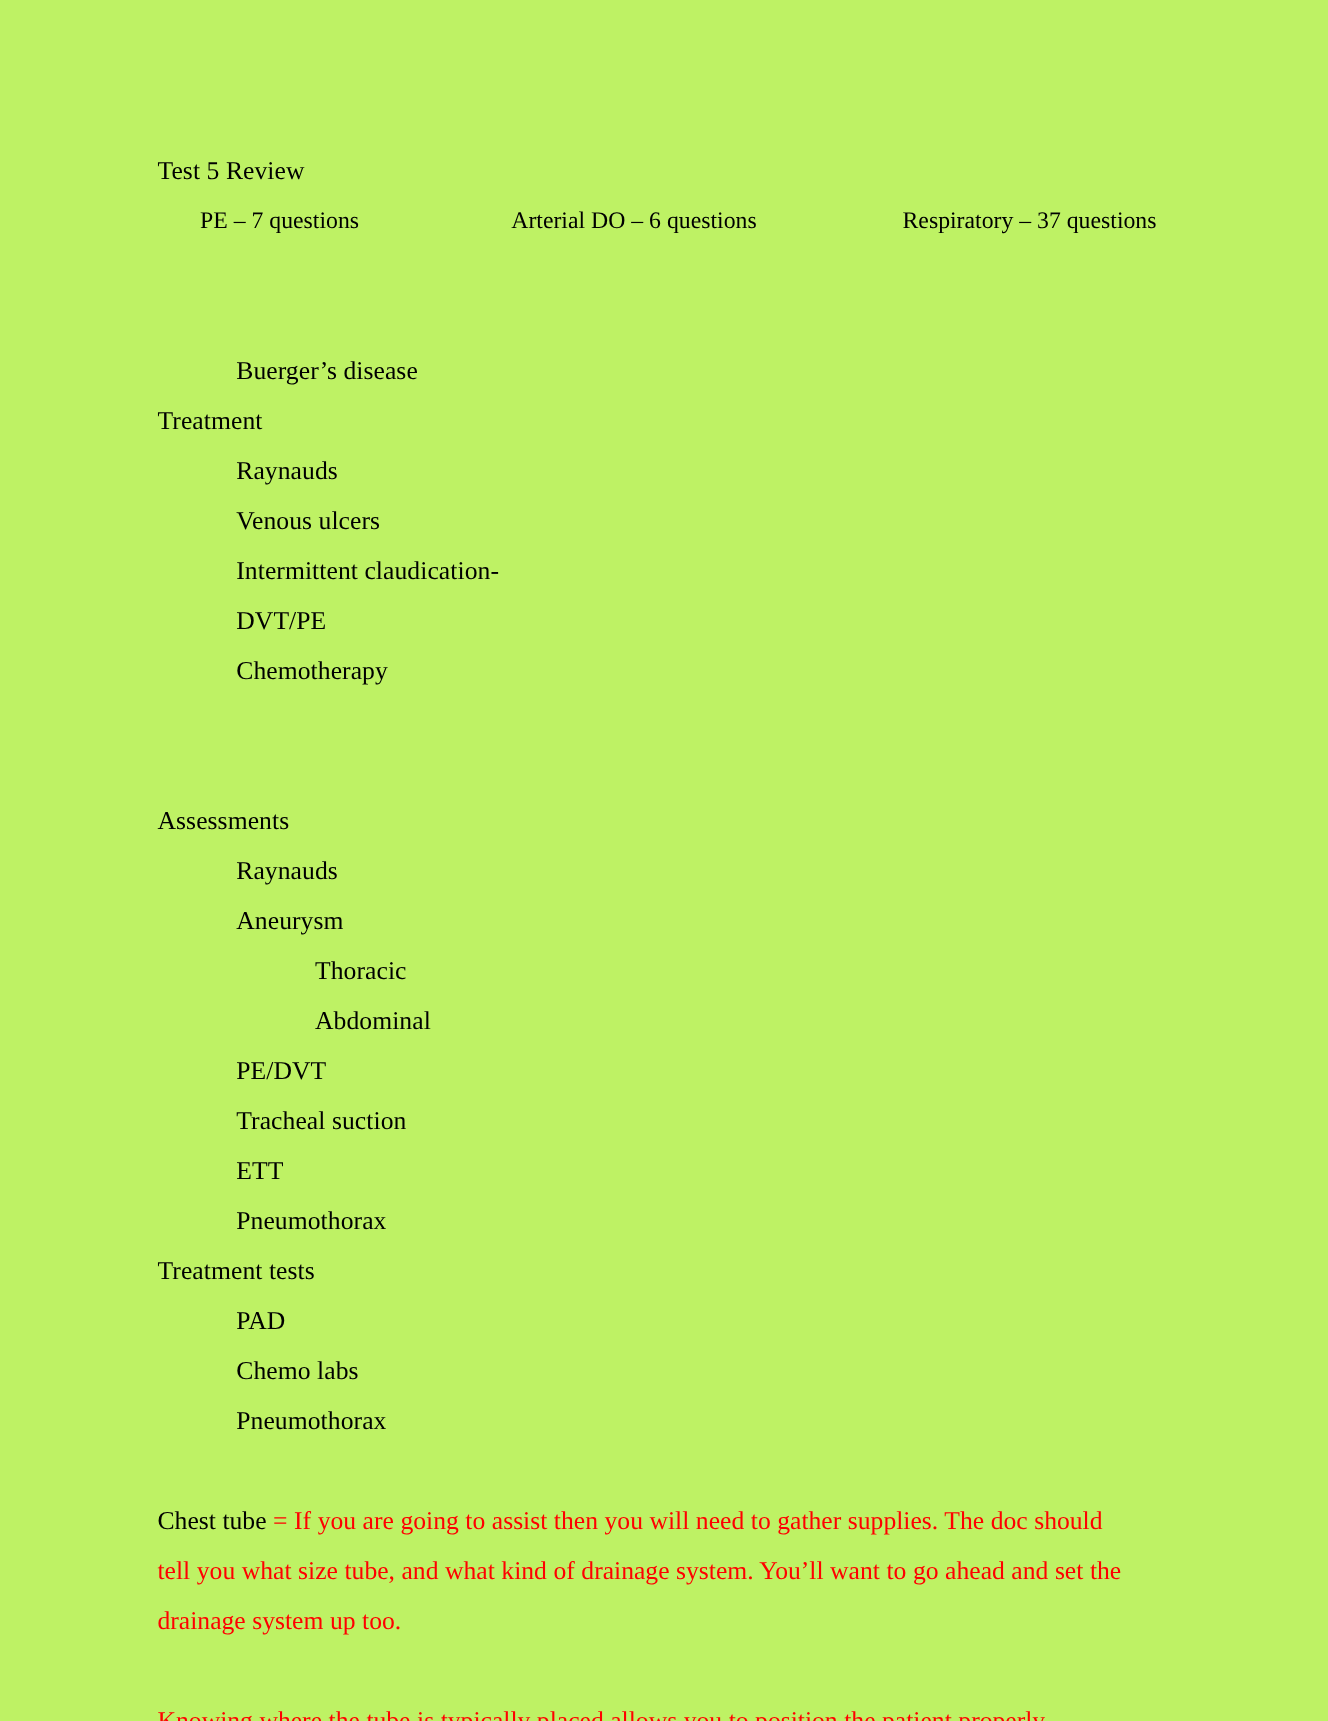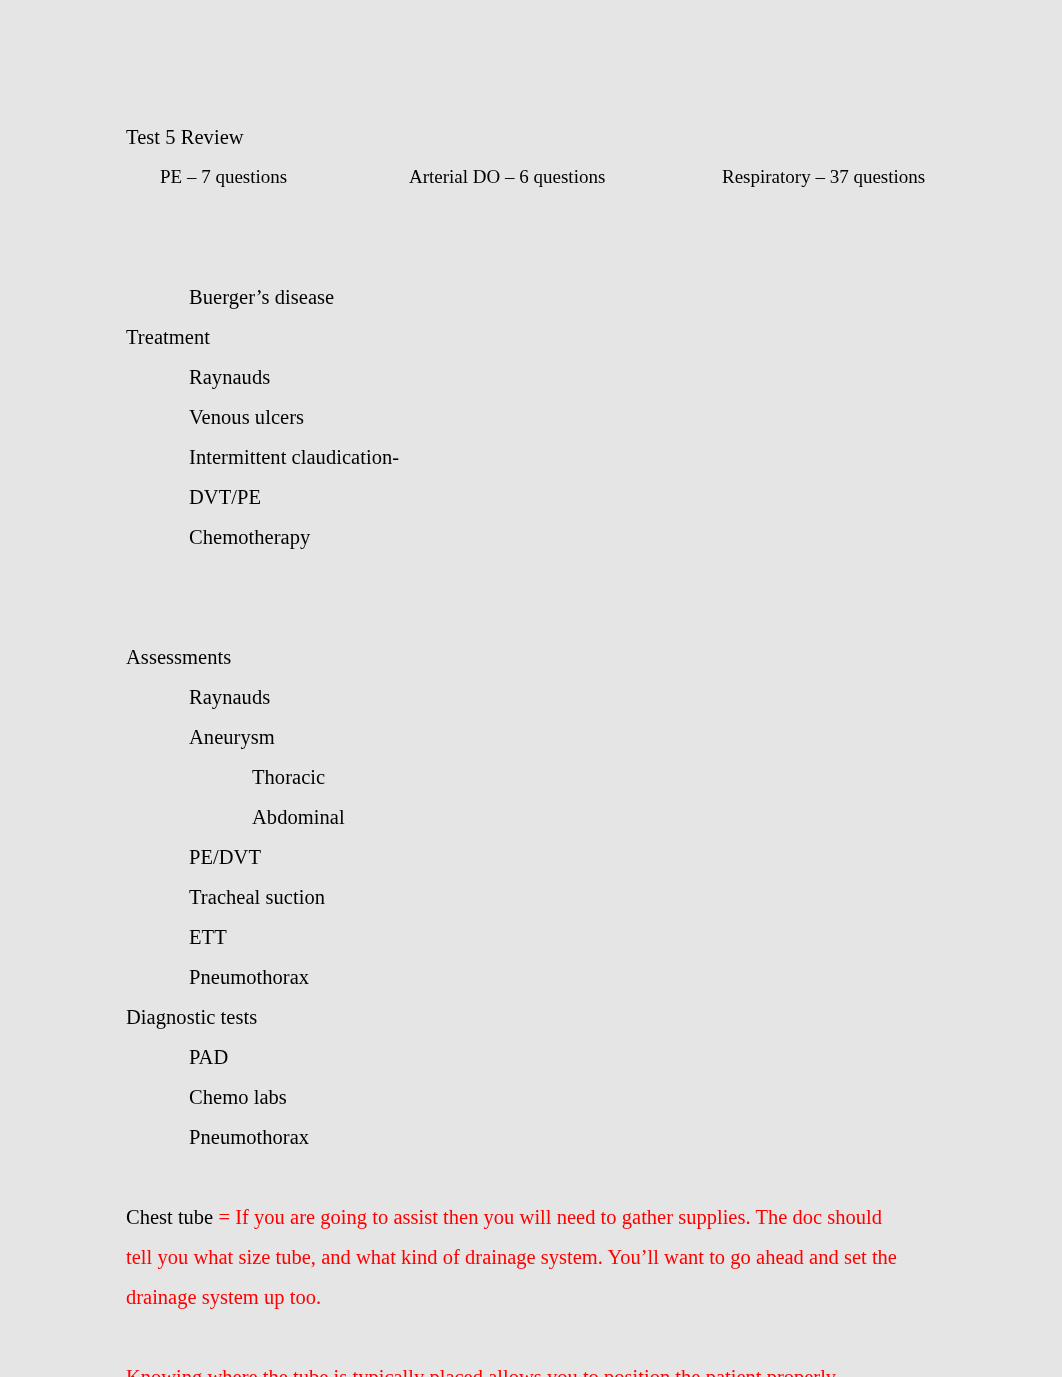--- a/index.html
+++ b/index.html
@@ -12,21 +12,21 @@
     width: 1062px;
     height: 1377px;
     font-family: "Liberation Serif", "DejaVu Serif", serif;
     color: #000000;
     -webkit-font-smoothing: antialiased;
   }
   .page {
     position: relative;
     width: 1062px;
     height: 1377px;
-    background: #e5e5e5;
+    background: #bef264;
     box-sizing: border-box;
     padding: 117px 159px 0 126px;
   }
   .doc-line {
     font-size: 20.5px;
     line-height: 40px;
     white-space: pre;
     letter-spacing: 0.05px;
   }
   .blank-line {
@@ -95,21 +95,21 @@
   <div class="doc-line">Assessments</div>
   <div class="doc-line indent-1">Raynauds</div>
   <div class="doc-line indent-1">Aneurysm</div>
   <div class="doc-line indent-2">Thoracic</div>
   <div class="doc-line indent-2">Abdominal</div>
   <div class="doc-line indent-1">PE/DVT</div>
   <div class="doc-line indent-1">Tracheal suction</div>
   <div class="doc-line indent-1">ETT</div>
   <div class="doc-line indent-1">Pneumothorax</div>
 
-  <div class="doc-line">Diagnostic tests</div>
+  <div class="doc-line">Treatment tests</div>
   <div class="doc-line indent-1">PAD</div>
   <div class="doc-line indent-1">Chemo labs</div>
   <div class="doc-line indent-1">Pneumothorax</div>
 
   <div class="blank-line">&nbsp;</div>
 
   <p class="para"><span class="black">Chest tube </span><span class="red">= If you are going to assist then you will need to gather supplies. The doc should tell you what size tube, and what kind of drainage system. You’ll want to go ahead and set the drainage system up too.</span></p>
 
   <div class="blank-line">&nbsp;</div>
 

